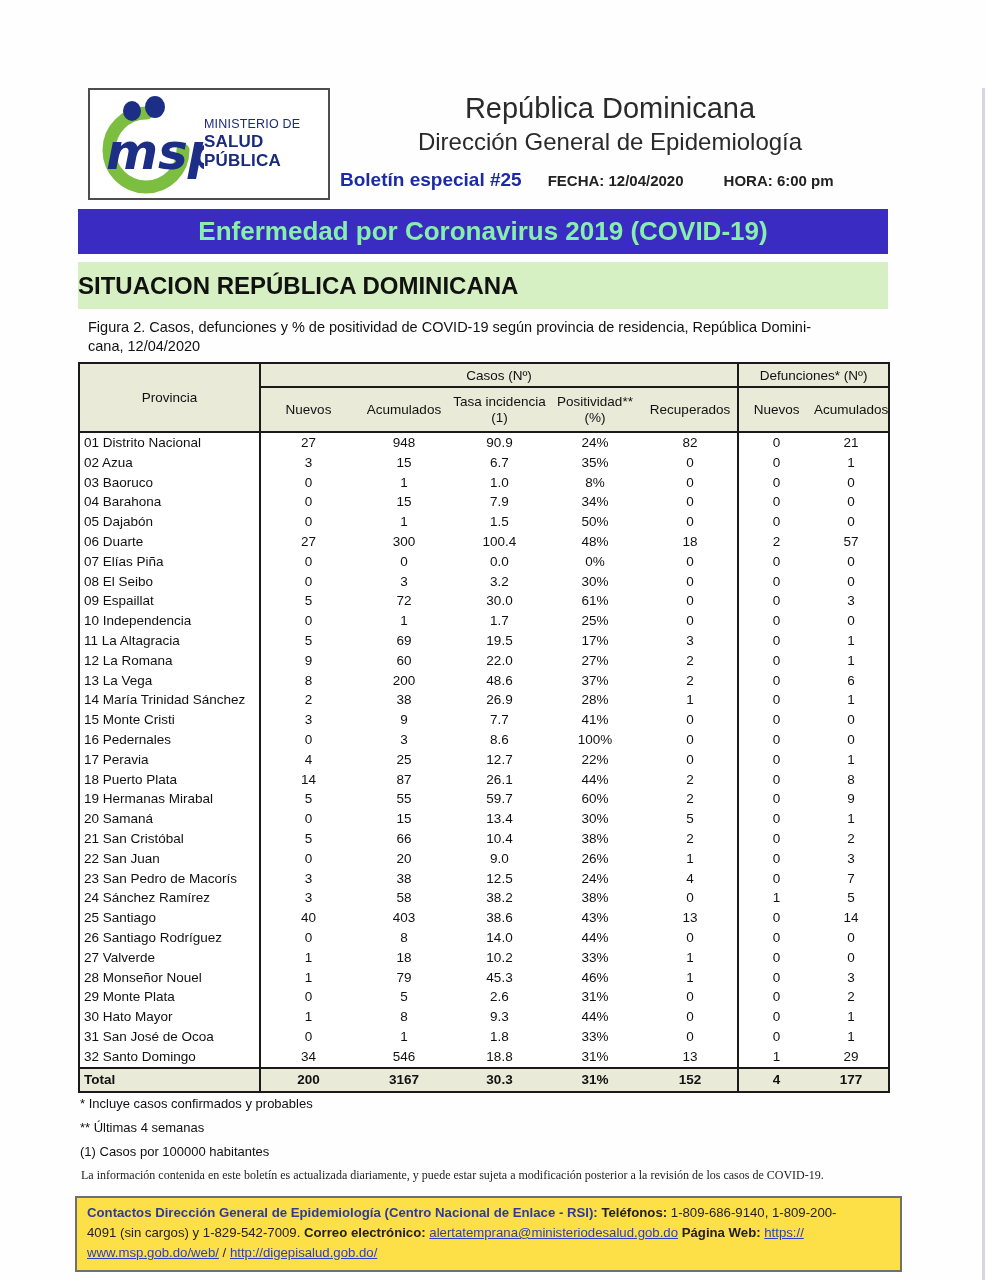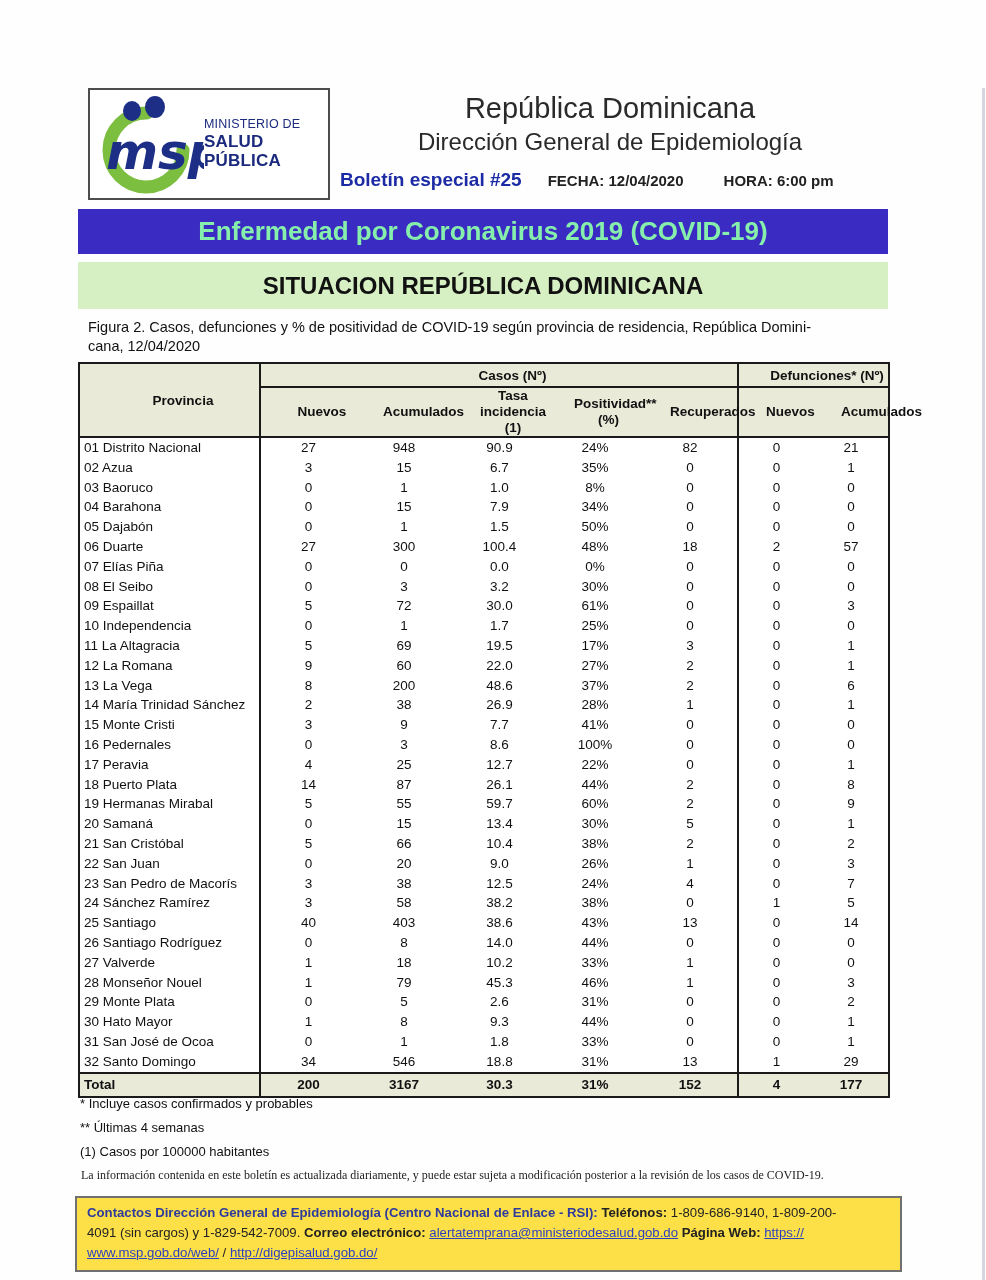--- a/index.html
+++ b/index.html
@@ -21,30 +21,30 @@
   .bulletin-row{display:flex;align-items:baseline;margin-top:13px;text-align:center;}
   .bulletin{font-size:19px;font-weight:bold;color:#1c2ba5;margin-left:8px;}
   .fh{font-size:15px;font-weight:bold;color:#222;}
   .fecha{margin-left:26px;}
   .hora{margin-left:40px;}
 
   
   .banner-main{position:absolute;left:78px;top:209px;width:810px;height:45px;background:#3a2bc2;
                color:#86efac;font-size:26px;font-weight:bold;text-align:center;line-height:45px;}
   .banner-sub{position:absolute;left:78px;top:262px;width:810px;height:47px;background:#d7f0c3;
-              color:#111;font-size:24px;font-weight:bold;text-align:center;line-height:47px;}
+              color:#111;font-size:24px;font-weight:bold;line-height:47px;}
 
   .caption{position:absolute;left:88px;top:318px;width:812px;font-size:14.5px;font-weight:normal;
            line-height:19px;color:#111;}
 
   
   table.prov-table{position:absolute;left:78px;top:362px;width:810px;border-collapse:collapse;
                    table-layout:fixed;border:2.5px solid #1a1a1a;font-size:13.5px;}
   .prov-table th,.prov-table td{padding:0;margin:0;}
-  .prov-table thead th{background:#e9ead8;font-weight:bold;color:#111;padding-left:27px;}
+  .prov-table thead th{background:#e9ead8;font-weight:normal;color:#111;}
   .grp-row th{height:22px;}
   .grp{border-bottom:2.5px solid #1a1a1a;}
   .prov-h{border-right:2.5px solid #1a1a1a;border-bottom:2.5px solid #1a1a1a;}
   .sub-row th{height:43px;line-height:16px;border-bottom:2.5px solid #1a1a1a;text-align:center;}
   .prov-table tbody td{height:19.8px;line-height:19.8px;text-align:center;background:#fff;color:#111;}
   .prov-table tbody td.prov{text-align:left;padding-left:4px;border-right:2.5px solid #1a1a1a;
                             white-space:nowrap;overflow:hidden;}
   .defsep{border-left:2.5px solid #1a1a1a;}
   .total-row td{background:#e9ead8;font-weight:bold;height:22px;line-height:22px;text-align:center;
                 border-top:2px solid #1a1a1a;color:#111;}

